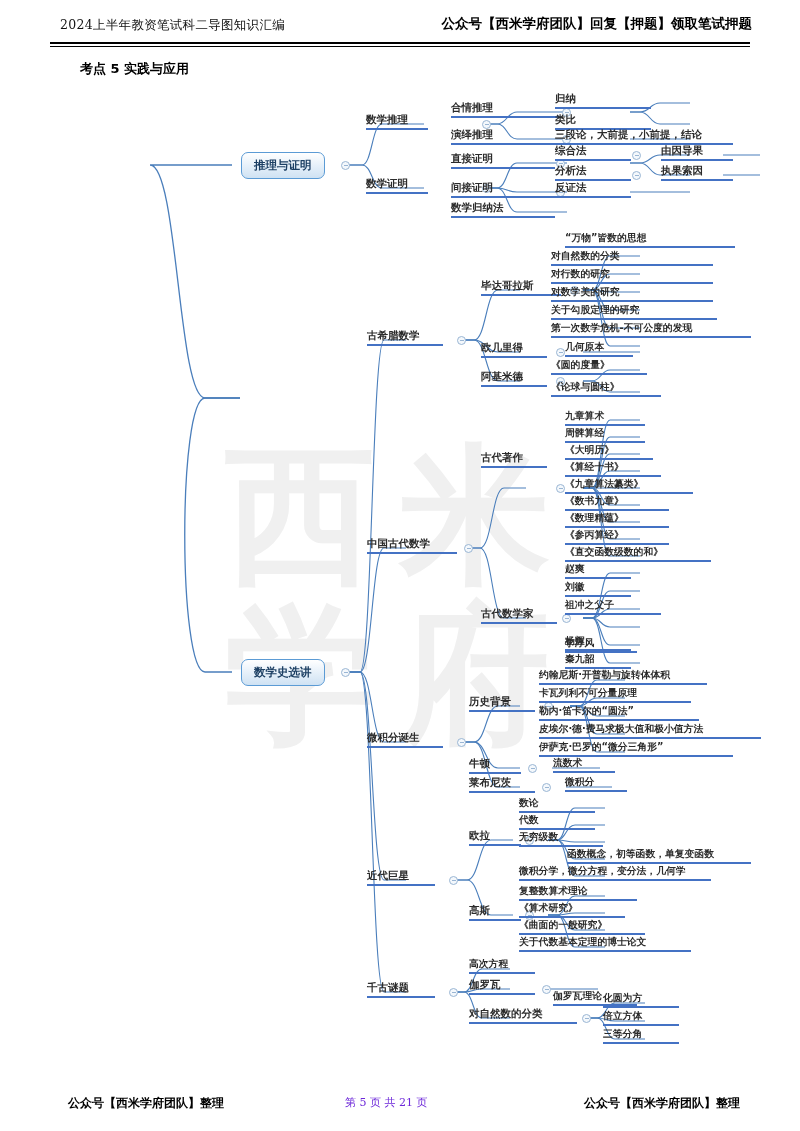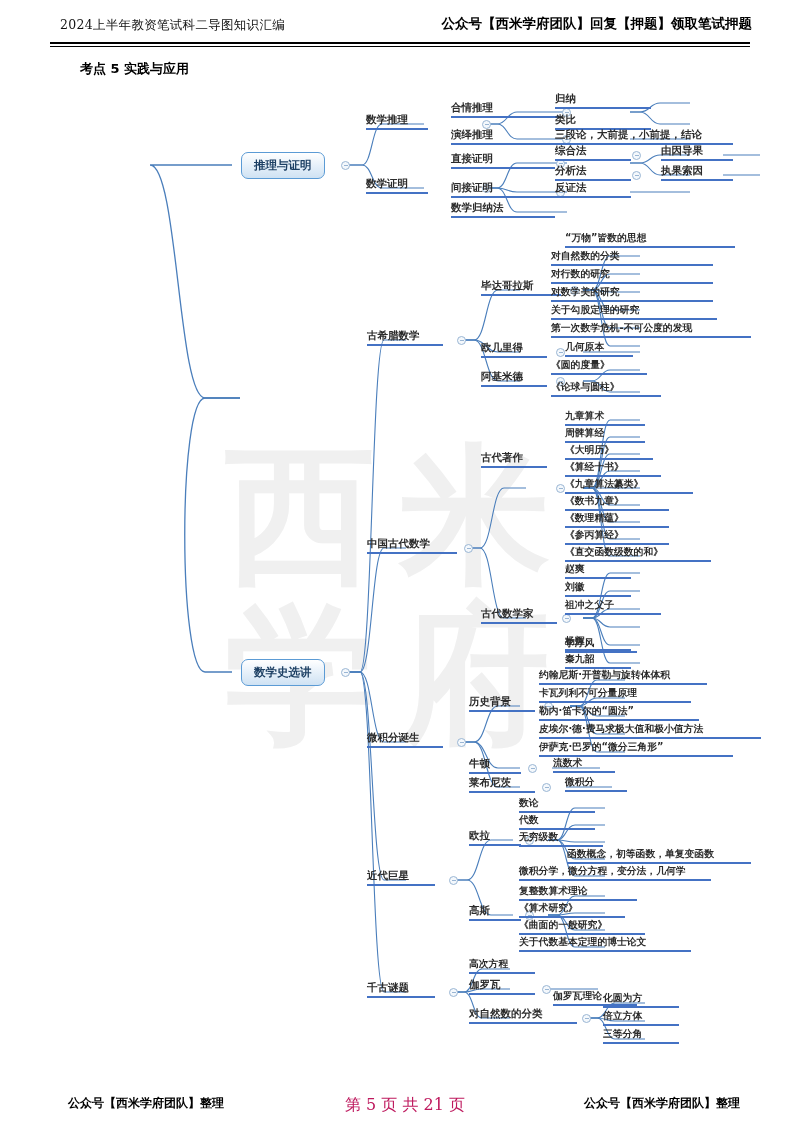--- a/index.html
+++ b/index.html
@@ -47,22 +47,22 @@
     position:absolute;left:80px;top:60px;z-index:5;
     font-size:13px;font-weight:700;color:#000;
     font-family:"DejaVu Sans","Liberation Sans",sans-serif;
   }
   #footer{position:absolute;left:0;bottom:16px;width:800px;height:20px;z-index:5;}
   #footer .f-left{
     position:absolute;left:68px;top:0;font-size:12px;font-weight:700;
     font-family:"DejaVu Serif","Liberation Serif",serif;color:#000;
   }
   #footer .f-mid{
-    position:absolute;left:345px;top:0;font-size:16px;
-    font-family:"DejaVu Serif","Liberation Serif",serif;color:#be185d;
+    position:absolute;left:345px;top:0;font-size:11px;
+    font-family:"DejaVu Serif","Liberation Serif",serif;color:#6d28d9;
   }
   #footer .f-right{
     position:absolute;right:60px;top:0;font-size:12px;font-weight:700;
     font-family:"DejaVu Serif","Liberation Serif",serif;color:#000;
   }
   
   #map{position:absolute;left:0;top:0;width:800px;height:1131px;z-index:2;}
   #links{position:absolute;left:0;top:0;width:800px;height:1131px;z-index:1;}
   .node{
     position:absolute;

